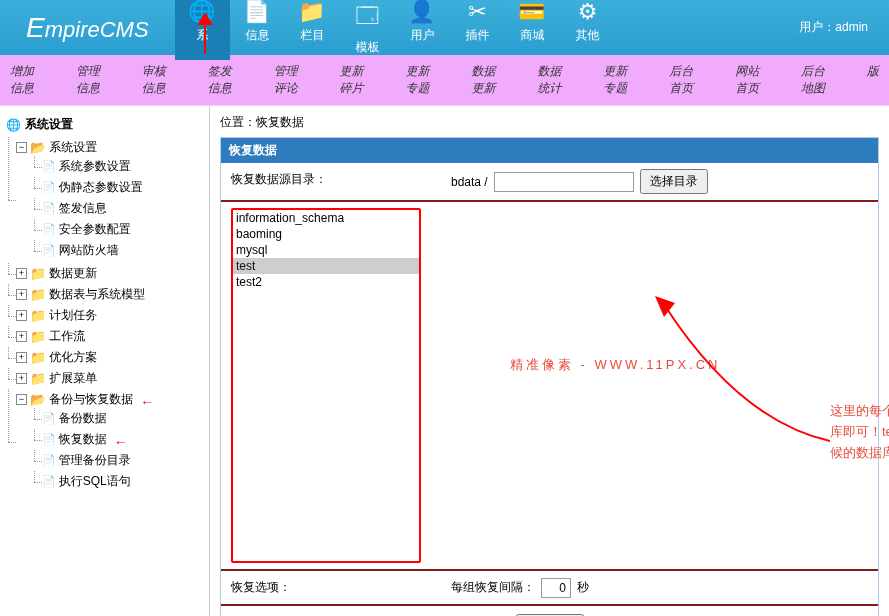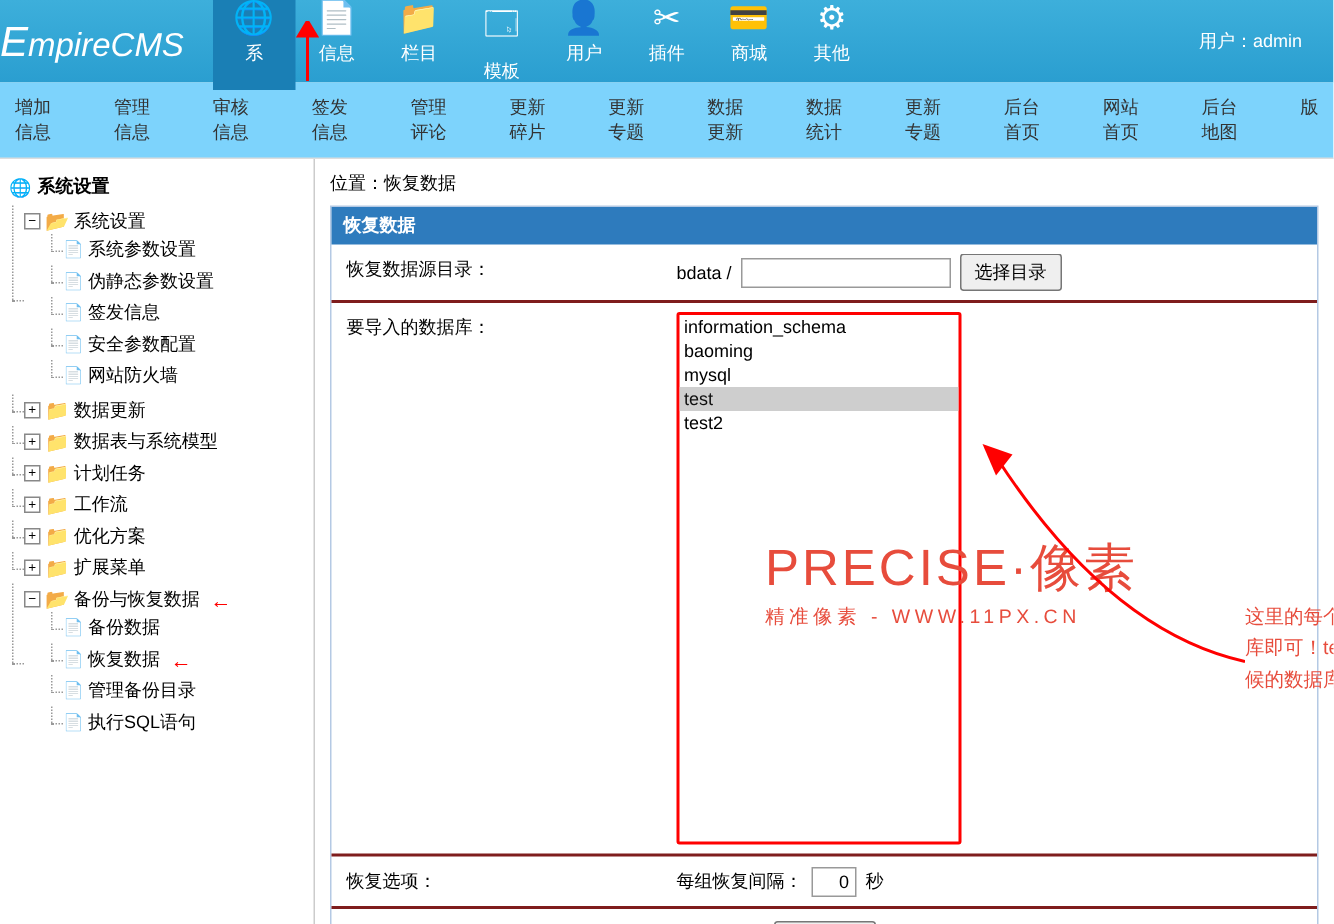--- a/index.html
+++ b/index.html
@@ -1,28 +1,28 @@
 <!DOCTYPE html>
 <html><head>
 <meta charset="utf-8">
 <style>
 * { margin: 0; padding: 0; box-sizing: border-box; font-family: "Microsoft YaHei", Arial, sans-serif; }
 body { font-size: 12px; background: #fff; }
 
 .header { background: linear-gradient(#3dafdb, #2a9ed0); height: 55px; display: flex; align-items: center; color: #fff; }
-.logo { width: 142px; font-family: Georgia, serif; font-size: 22px; padding-left: 0; font-style: italic; }
+.logo { width: 175px; font-family: Georgia, serif; font-size: 22px; padding-left: 26px; font-style: italic; }
 .logo .big { font-size: 28px; }
 .nav-icons { display: flex; flex: 1; }
 .nav-item { width: 55px; text-align: center; cursor: pointer; padding: 4px 0; }
 .nav-item.active { background: #1a7fb5; }
 .nav-icon { font-size: 22px; display: block; margin-bottom: 2px; }
 .nav-label { font-size: 12px; }
 .user-info { margin-left: auto; padding-right: 21px; font-size: 12px; }
 
-.subnav { background: #7dd3fc; border-bottom: 1px solid #ddd; padding: 8px 10px; display: flex; gap: 34px; }
+.subnav { background: #f0abfc; border-bottom: 1px solid #ddd; padding: 8px 10px; display: flex; gap: 34px; font-style: italic; }
 .subnav a { color: #333; text-decoration: none; cursor: pointer; }
 
 .main { display: flex; }
 .sidebar { width: 210px; border-right: 1px solid #ccc; padding: 6px 4px; }
 .sb-title { font-weight: bold; padding: 4px 2px; display: flex; align-items: center; gap: 4px; }
 .tree { list-style: none; }
 .tree li { padding: 2px 0 2px 12px; position: relative; }
 .tree li::before { content: ""; position: absolute; left: 4px; top: 0; bottom: 50%; border-left: 1px dotted #999; }
 .tree li::after { content: ""; position: absolute; left: 4px; top: 50%; width: 8px; border-top: 1px dotted #999; }
 .tree li:last-child::before { bottom: auto; height: 50%; }
@@ -228,21 +228,20 @@
       <div class="panel-body">
         <div class="row">
           <div class="row-label">恢复数据源目录：</div>
           <div class="row-value">
             <span>bdata /</span>
             <input type="text" style="width: 140px;">
             <button>选择目录</button>
           </div>
         </div>
         <div class="row">
-          <div class="row-label">要导入的数据库：</div>
           <div class="row-value">
             <select size="20" class="db-select">
               <option>information_schema</option>
               <option>baoming</option>
               <option>mysql</option>
               <option selected="">test</option>
               <option>test2</option>
             </select>
           </div>
         </div>
@@ -254,21 +253,20 @@
             <span>秒</span>
           </div>
         </div>
         <div class="row-center">
           <button>开始恢复</button>
         </div>
       </div>
     </div>
 
     <div class="watermark">
-      <div class="big-t">PRECISE·像素</div>
       <div class="small-t">精准像素 - WWW.11PX.CN</div>
     </div>
     <svg class="anno-arrow" viewBox="0 0 180 160">
         <path d="M180 150 Q90 130 15 15" stroke="red" fill="none" stroke-width="2"></path>
         <path d="M5 5 L25 12 L14 26 Z" fill="red"></path>
       </svg>
     <div class="annotation">这里的每个人显示的都不一样，选好你的数据库即可！test是我的数据库！也就是安装的时候的数据库！</div>
   </div>
 </div>
 

